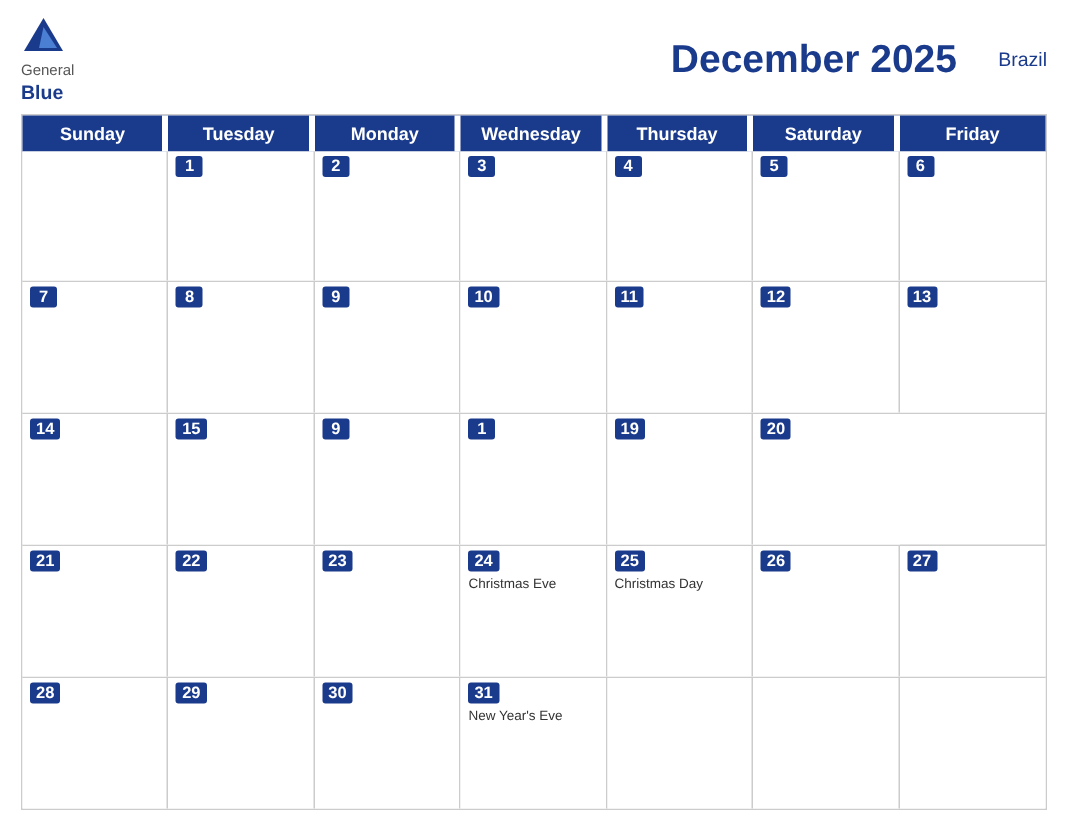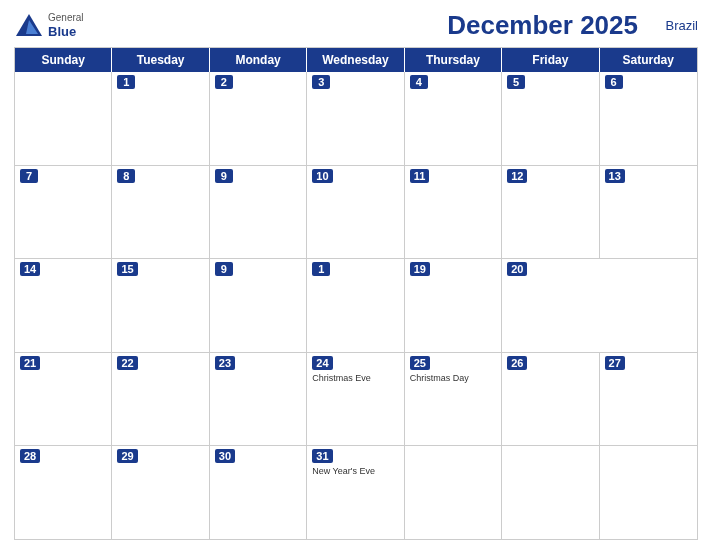--- a/index.html
+++ b/index.html
@@ -18,22 +18,22 @@
       flex-direction: column;
     }
     .header {
       display: flex;
       align-items: center;
       justify-content: space-between;
       margin-bottom: 6px;
     }
     .logo-wrapper {
       display: flex;
-      align-items: center;
       gap: 4px;
+      flex-direction: column;
     }
     .logo-text-wrap {
       display: flex;
       flex-direction: column;
     }
     .logo-general-row {
       font-size: 10px;
       color: #555;
       line-height: 1.2;
     }
@@ -66,21 +66,21 @@
       display: grid;
       grid-template-columns: repeat(7, 1fr);
       background-color: #1a3a8c;
     }
     .day-header {
       color: #fff;
       text-align: center;
       font-size: 12px;
       font-weight: bold;
       padding: 5px 0;
-      border-right: 1px solid #ffffff;
+      border-right: 4px solid #ffffff;
     }
     .day-header:last-child {
       border-right: none;
     }
     .weeks {
       flex: 1;
       display: flex;
       flex-direction: column;
     }
     .week-row {
@@ -150,22 +150,22 @@
     <div class="country">Brazil</div>
   </div>
 
   <div class="calendar">
     <div class="day-headers">
       <div class="day-header">Sunday</div>
       <div class="day-header">Tuesday</div>
       <div class="day-header">Monday</div>
       <div class="day-header">Wednesday</div>
       <div class="day-header">Thursday</div>
+      <div class="day-header">Saturday</div>
       <div class="day-header">Friday</div>
-      <div class="day-header">Saturday</div>
     </div>
     <div class="weeks" id="weeks-container">
     <div class="week-row">
           <div class="day-cell empty"></div>
           <div class="day-cell">
             <div class="day-num-row">
               <span class="day-num">1</span>
             </div>
           </div>
           <div class="day-cell">

